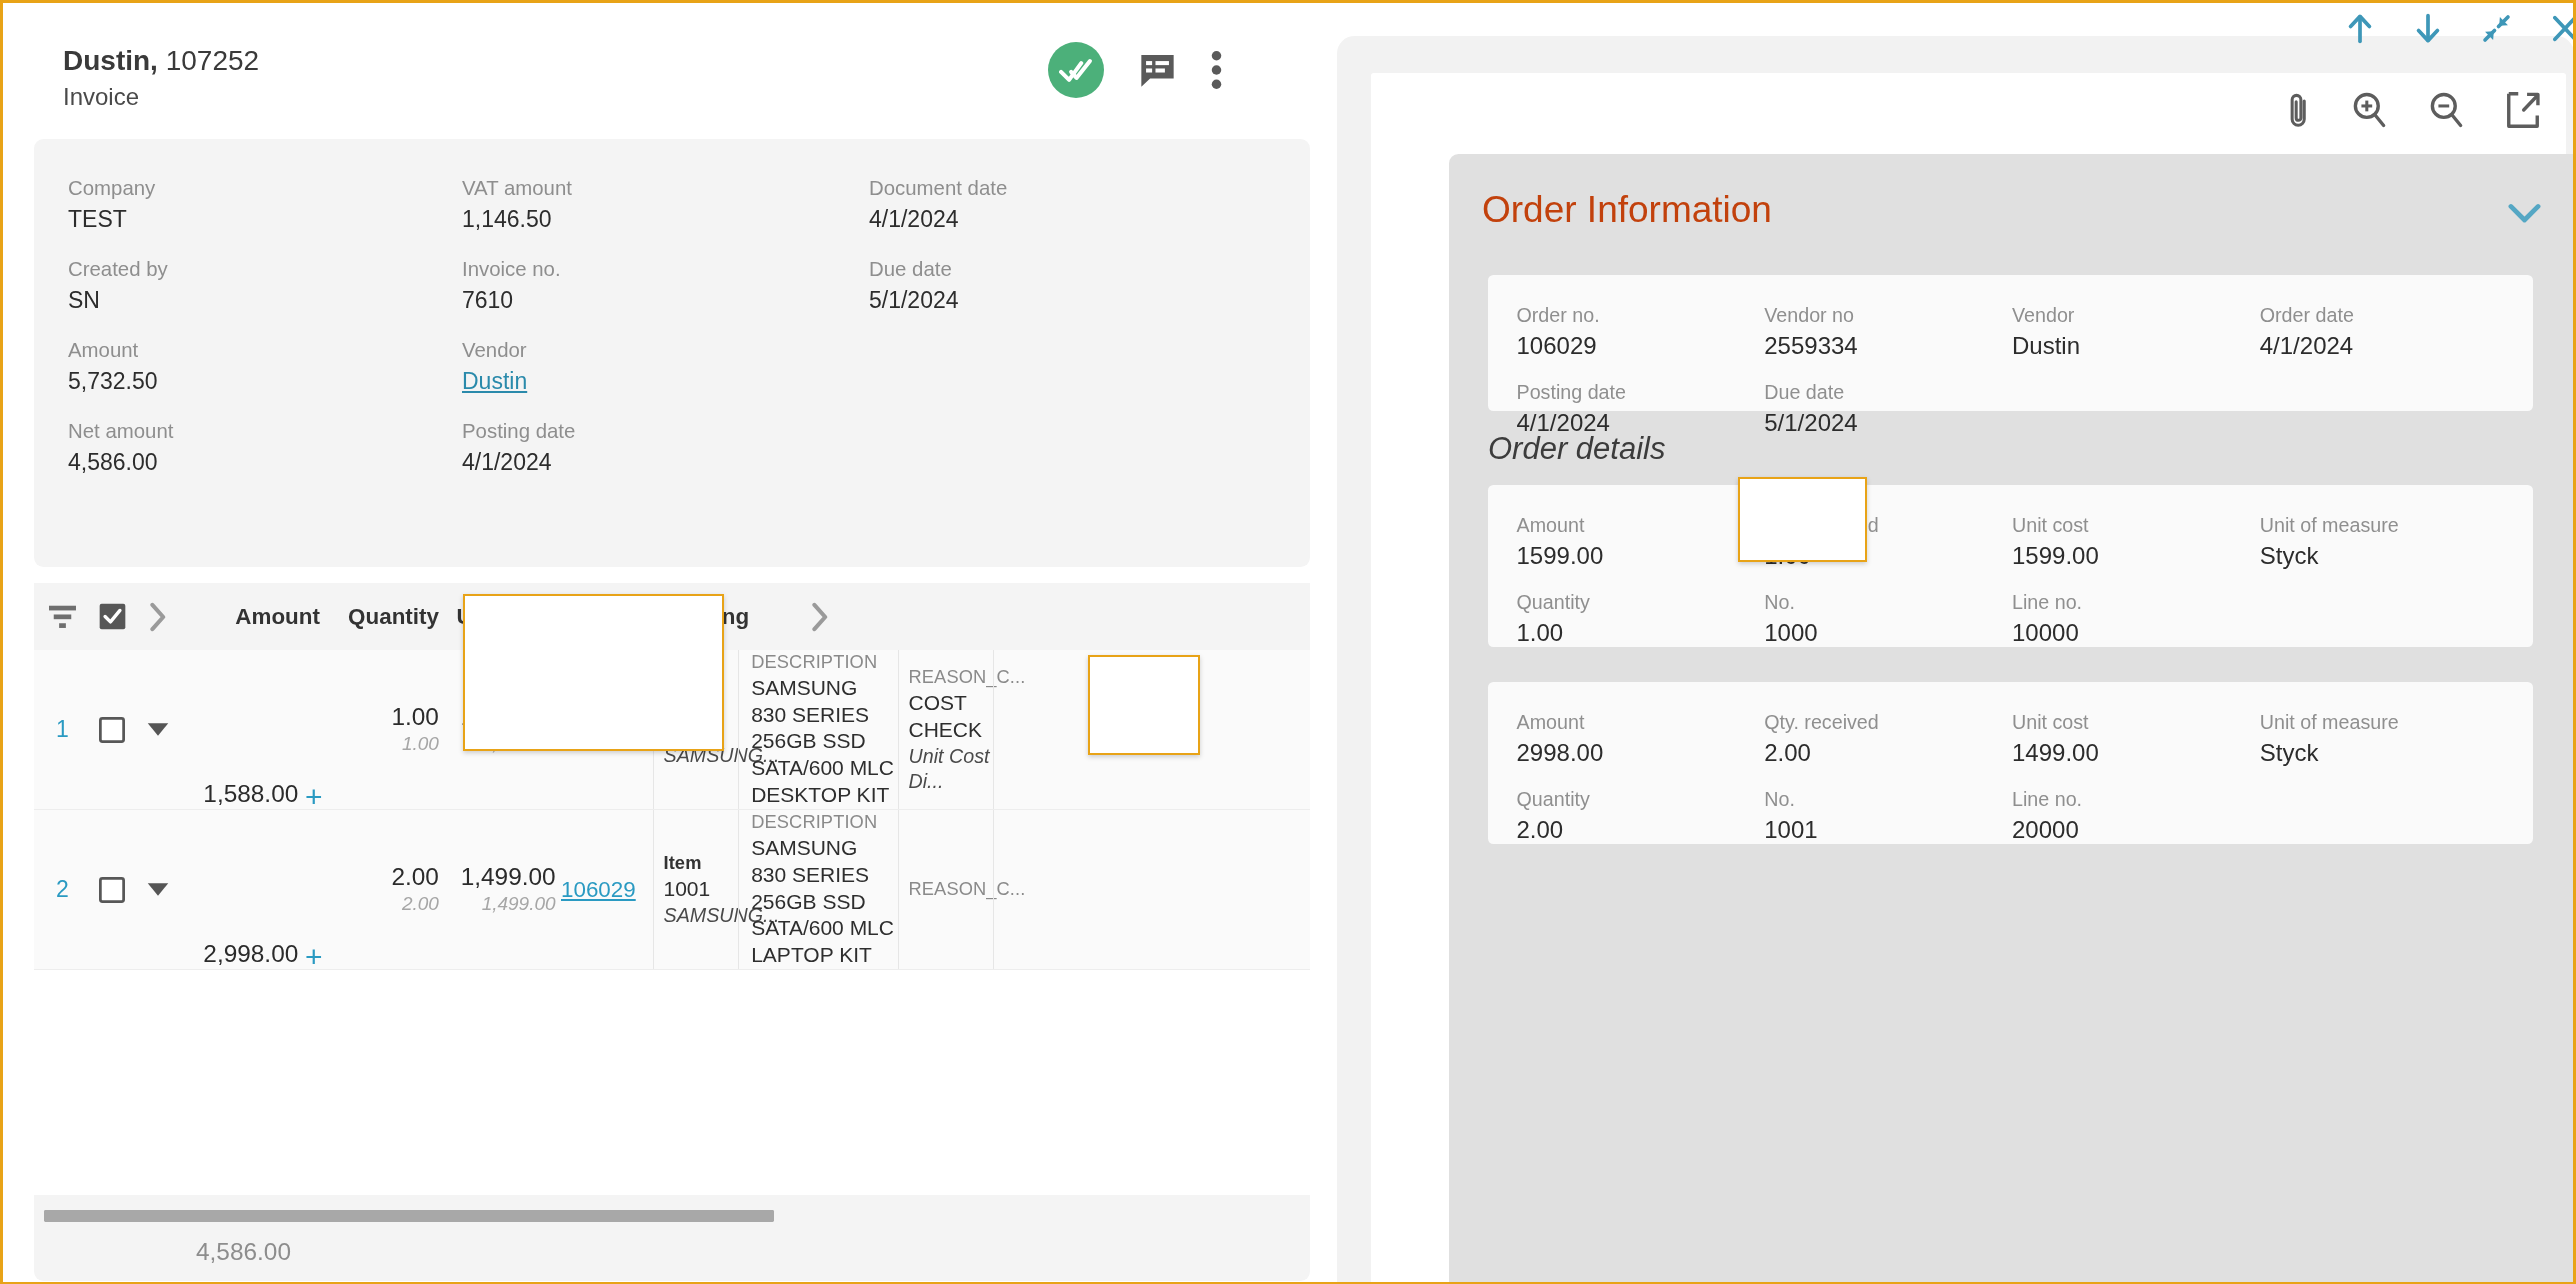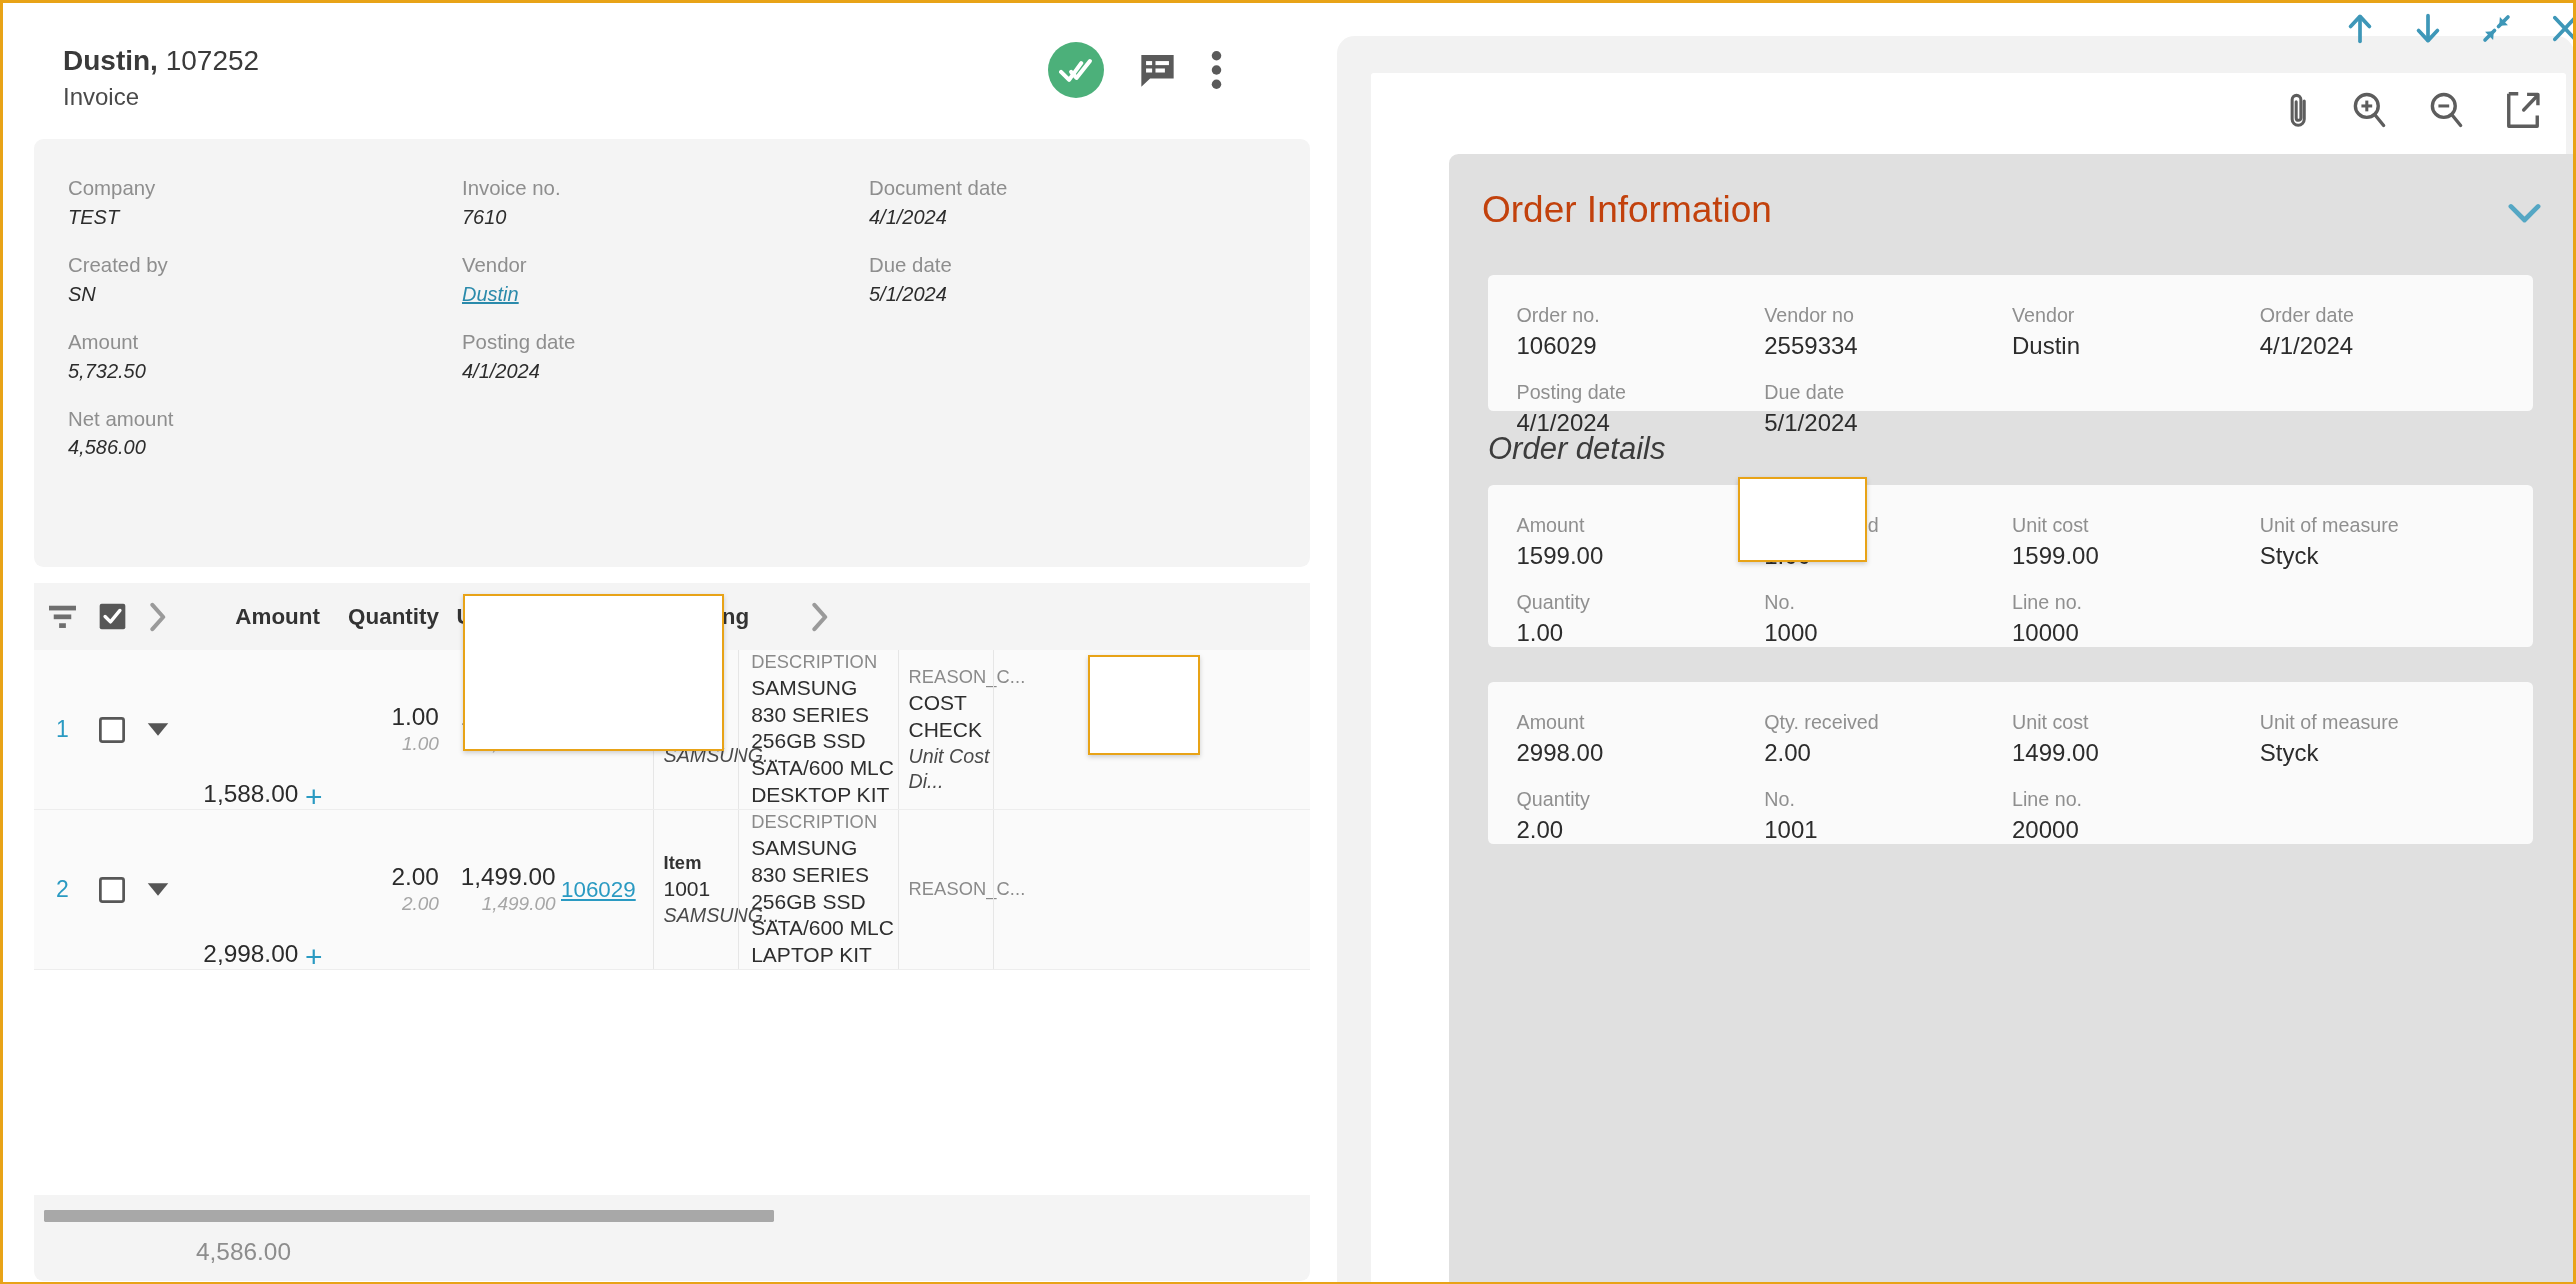--- a/index.html
+++ b/index.html
@@ -52,21 +52,21 @@
     position: absolute; left: 31px; top: 136px;
     width: 1276px; height: 428px;
     background: #f4f4f4; border-radius: 9.5px;
   }
   .meta-col { position: absolute; top: 35px; }
   .meta-col.c1 { left: 34px; width: 394px; }
   .meta-col.c2 { left: 428px; width: 394px; }
   .meta-col.c3 { left: 835px; width: 394px; }
   .meta-field { margin-bottom: 20.4px; }
   .meta-label { font-size: 20.4px; color: #8e8e8e; line-height: 1.45; }
-  .meta-value { font-size: 20px; color: #2c2c2c; line-height: 1.35; font-style: italic; }
+  .meta-value { font-size: 23px; color: #2c2c2c; line-height: 1.35; }
   .meta-value.link { color: #2a8aab; text-decoration: underline; cursor: pointer; }
 
   
   .table-wrap { position: absolute; left: 31px; top: 580px; width: 1276px; }
   .thead {
     position: relative; height: 67px; background: #f4f4f4;
     display: flex; align-items: center;
   }
   .th { font-size: 22.4px; font-weight: 700; color: #333; white-space: nowrap; }
   .th-filter { width: 57px; display:flex; justify-content:center; }
@@ -246,20 +246,24 @@
           <div class="meta-value">5,732.50</div>
         </div>
         <div class="meta-field">
           <div class="meta-label">Net amount</div>
           <div class="meta-value">4,586.00</div>
         </div>
       </div>
 
       <div class="meta-col c2">
         <div class="meta-field">
+          <div class="meta-label">VAT amount</div>
+          <div class="meta-value">1,146.50</div>
+        </div>
+        <div class="meta-field">
           <div class="meta-label">Invoice no.</div>
           <div class="meta-value">7610</div>
         </div>
         <div class="meta-field">
           <div class="meta-label">Vendor</div>
           <div class="meta-value link">Dustin</div>
         </div>
         <div class="meta-field">
           <div class="meta-label">Posting date</div>
           <div class="meta-value">4/1/2024</div>

